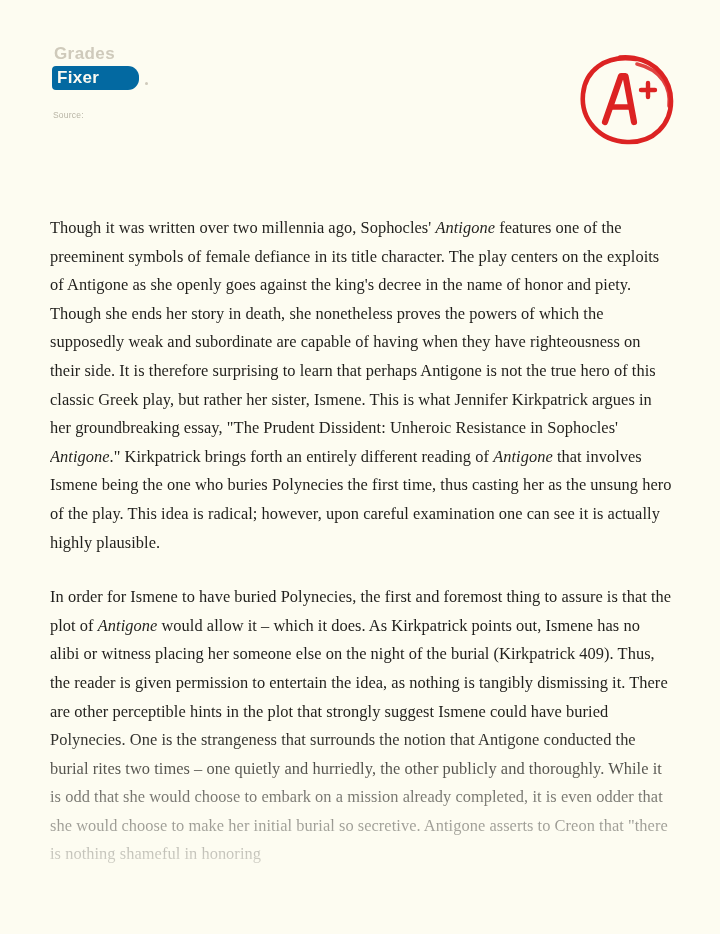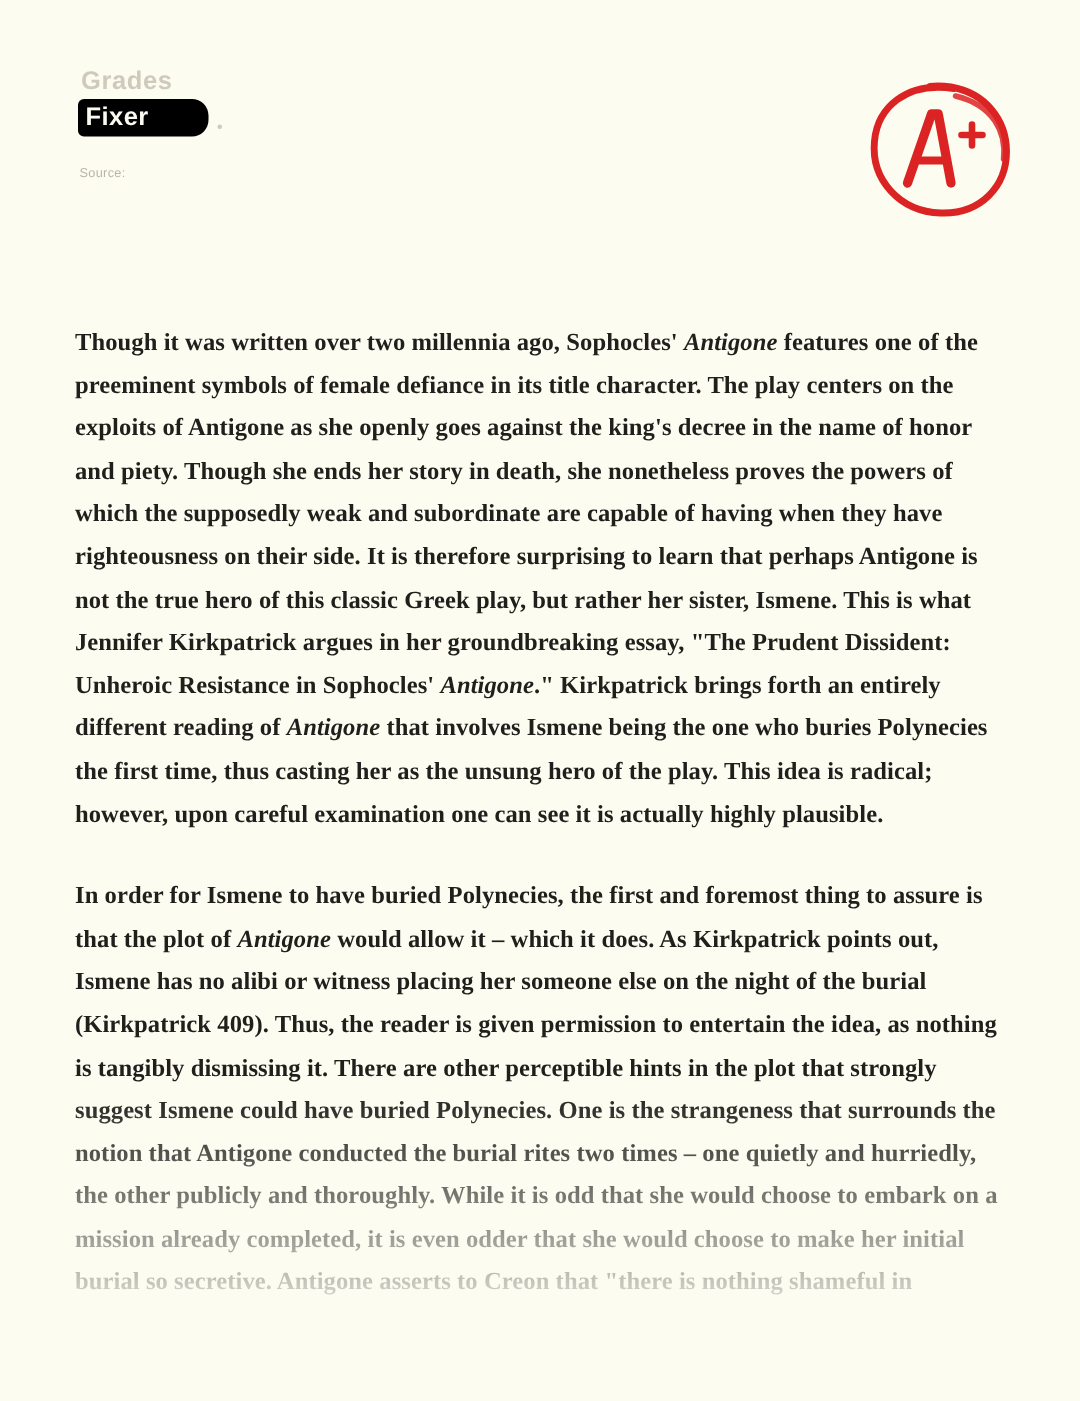--- a/index.html
+++ b/index.html
@@ -45,21 +45,21 @@
     font-size: 17px;
     letter-spacing: 0.4px;
     color: #cfcabb;
     line-height: 19px;
     margin-left: 2px;
   }
   .brand-badge {
     margin-top: 3px;
     display: inline-block;
     position: relative;
-    background: #000000;
+    background: #0369a1;
     border-radius: 4px 11px 11px 4px;
     padding: 2px 30px 3px 5px;
     min-width: 52px;
   }
   .brand-badge-text {
     font-family: "Liberation Sans", sans-serif;
     font-weight: bold;
     font-size: 17px;
     letter-spacing: 0.3px;
     color: #fbfaf1;
@@ -116,21 +116,20 @@
   .body-wrap {
     position: absolute;
     top: 214px;
     left: 50px;
     width: 622px;
     height: 660px;
     overflow: hidden;
   }
   .body-inner {
     position: relative;
-    font-weight: bold;
   }
   p.para {
     margin: 0 0 26px 0;
     font-family: "Liberation Serif", serif;
     font-size: 16.4px;
     line-height: 28.6px;
     color: #201f1c;
     text-align: left;
     letter-spacing: 0.05px;
   }

